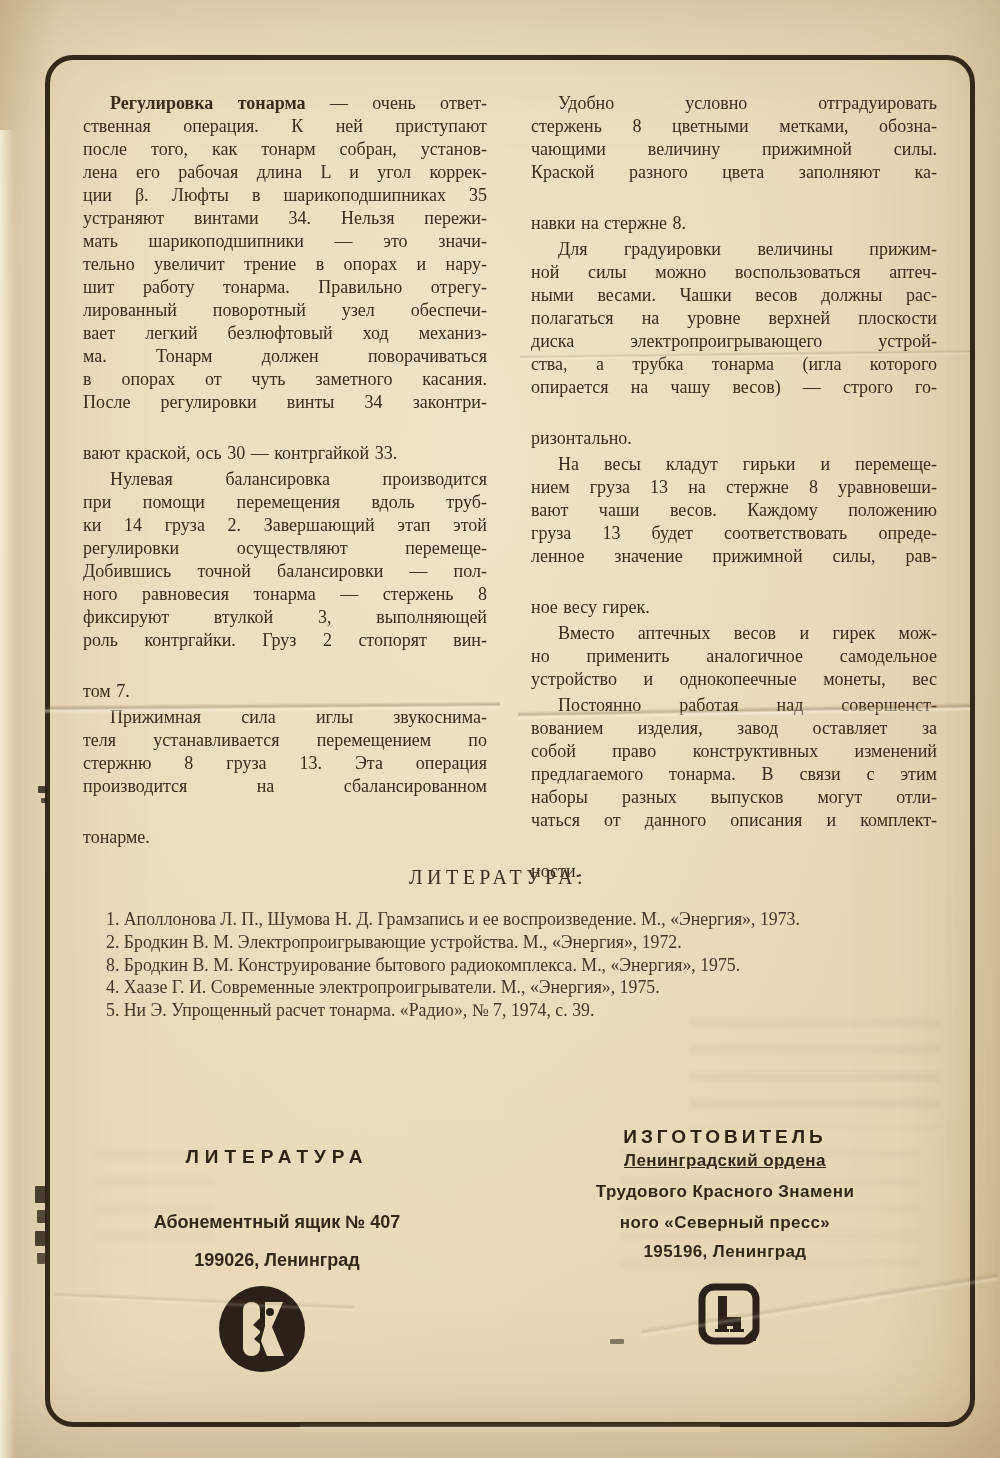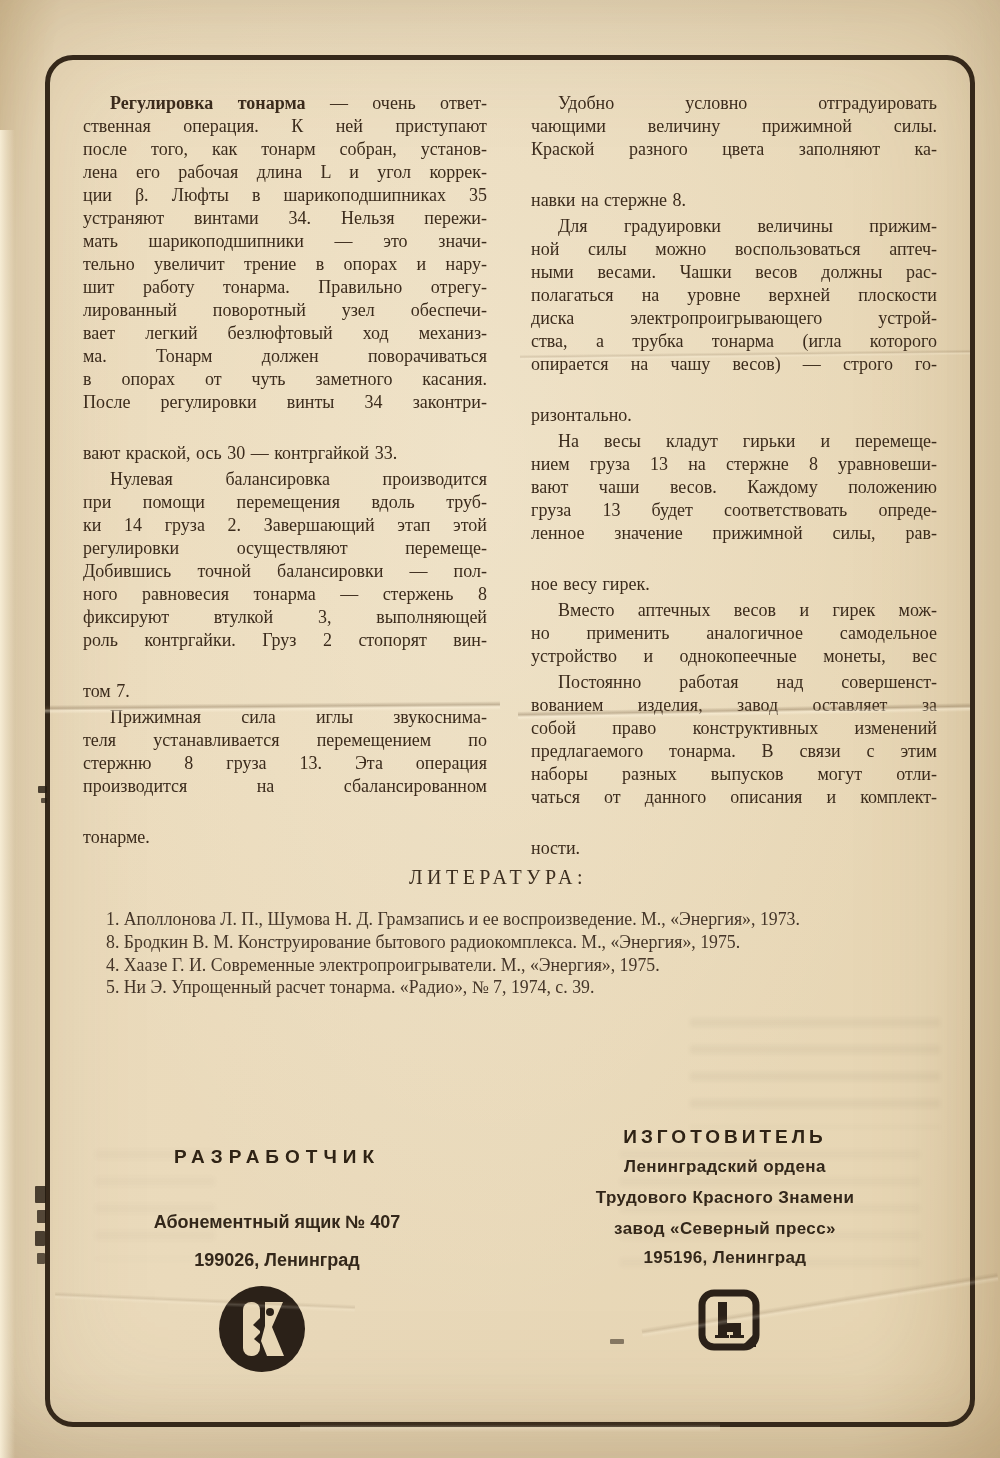--- a/index.html
+++ b/index.html
@@ -32,21 +32,21 @@
   .lit-item{font-size:17.8px;line-height:22.8px;white-space:nowrap;overflow:hidden;}
   
   .footer-block{position:absolute;text-align:center;font-family:"Liberation Sans", sans-serif;color:#30241600;}
   .dev{left:92px;top:1144px;width:370px;}
   .man{left:540px;top:1124px;width:370px;}
   .foot-heading{font-weight:700;font-size:19px;letter-spacing:6px;line-height:26px;color:#2f2315;}
   .dev-line{font-weight:700;font-size:18px;line-height:24px;color:#33271a;}
   .dev-line.l1{margin-top:40px;}
   .dev-line.l2{margin-top:14px;}
   .man-line{font-weight:700;font-size:17px;line-height:22px;letter-spacing:0.4px;color:#33271a;}
-  .man-line.l1{margin-top:6px;}
+  .man-line.l1{text-decoration:underline;}
   .man-line.l2{margin-top:9px;}
   .man-line.l3{margin-top:9px;}
   .man-line.l4{margin-top:7px;}
   .logo-wrap{margin-top:12px;}
   .dev .logo-wrap{transform:translateX(-15px);}
   .man .logo-wrap{margin-top:20px;transform:translateX(4px);}
   
   .crease{position:absolute;pointer-events:none;
     background:linear-gradient(to bottom, rgba(101,78,50,0) 0%, rgba(101,78,50,0.30) 38%, rgba(255,246,226,0.45) 65%, rgba(101,78,50,0) 100%);}
   .speck{position:absolute;background:#241a10;border-radius:1px;pointer-events:none;}
@@ -94,20 +94,21 @@
         <div class="line first">Прижимная сила иглы звукоснима-</div>
         <div class="line">теля устанавливается перемещением по</div>
         <div class="line">стержню 8 груза 13. Эта операция</div>
         <div class="line">производится на сбалансированном</div>
         <div class="line last">тонарме.</div>
       </div>
     </div>
   <div class="col" id="col-right">
       <div class="para">
         <div class="line first">Удобно условно отградуировать</div>
+        <div class="line">стержень 8 цветными метками, обозна-</div>
         <div class="line">чающими величину прижимной силы.</div>
         <div class="line">Краской разного цвета заполняют ка-</div>
         <div class="line last">навки на стержне 8.</div>
       </div>
       <div class="para">
         <div class="line first">Для градуировки величины прижим-</div>
         <div class="line">ной силы можно воспользоваться аптеч-</div>
         <div class="line">ными весами. Чашки весов должны рас-</div>
         <div class="line">полагаться на уровне верхней плоскости</div>
         <div class="line">диска электропроигрывающего устрой-</div>
@@ -135,46 +136,47 @@
         <div class="line">предлагаемого тонарма. В связи с этим</div>
         <div class="line">наборы разных выпусков могут отли-</div>
         <div class="line">чаться от данного описания и комплект-</div>
         <div class="line last">ности.</div>
       </div>
     </div>
 
   <div class="lit-title">ЛИТЕРАТУРА:</div>
   <div class="lit-list" id="lit-list">
       <div class="lit-item">1. Аполлонова Л. П., Шумова Н. Д.  Грамзапись и ее воспроизведение. М.,  «Энергия», 1973.</div>
+      <div class="lit-item">2. Бродкин В. М. Электропроигрывающие  устройства. М., «Энергия», 1972.</div>
       <div class="lit-item">8. Бродкин В. М. Конструирование  бытового радиокомплекса. М., «Энергия», 1975.</div>
       <div class="lit-item">4. Хаазе Г. И. Современные  электропроигрыватели. М., «Энергия», 1975.</div>
       <div class="lit-item">5. Ни Э. Упрощенный расчет тонарма.  «Радио», № 7, 1974, с. 39.</div>
     </div>
 
   <div class="footer-block dev">
-    <div class="foot-heading">РАЗРАБОТЧИК</div>
+    <div class="foot-heading">ЛИТЕРАТУРА</div>
     <div class="dev-line l1">Абонементный ящик № 407</div>
     <div class="dev-line l2">199026, Ленинград</div>
     <div class="logo-wrap">
       <svg width="88" height="90" viewBox="0 0 88 90" aria-hidden="true">
         <circle cx="44" cy="45" r="43" fill="#2b2118"></circle>
         <rect x="25" y="18" width="17" height="54" rx="8" fill="#e7d6b5"></rect>
         <polygon points="42,34 35,41 42,47" fill="#2b2118"></polygon>
         <polygon points="42,49 36,55 42,60" fill="#2b2118"></polygon>
         <polygon points="47,18 65,18 54,43 66,72 49,72 43,57 47,42" fill="#e7d6b5"></polygon>
         <circle cx="52" cy="28" r="4" fill="#2b2118"></circle>
       </svg>
     </div>
   </div>
 
   <div class="footer-block man">
     <div class="foot-heading" style="letter-spacing:4px;">ИЗГОТОВИТЕЛЬ</div>
     <div class="man-line l1">Ленинградский ордена</div>
     <div class="man-line l2">Трудового Красного Знамени</div>
-    <div class="man-line l3">завод «Северный пресс»</div>
+    <div class="man-line l3">ного «Северный пресс»</div>
     <div class="man-line l4">195196, Ленинград</div>
     <div class="logo-wrap">
       <svg width="64" height="64" viewBox="0 0 64 64" aria-hidden="true">
         <rect x="5" y="4" width="54" height="54" rx="12" fill="none" stroke="#2b2118" stroke-width="7"></rect>
         <polygon points="44,58 59,43 59,58" fill="#2b2118"></polygon>
         <rect x="21" y="13" width="9" height="34" fill="#2b2118"></rect>
         <rect x="21" y="34" width="23" height="9" fill="#2b2118"></rect>
         <rect x="36" y="34" width="8" height="14" fill="#2b2118"></rect>
         <rect x="30" y="43" width="5" height="6" fill="#e7d6b5"></rect>
         <rect x="18" y="46" width="14" height="3" fill="#2b2118"></rect>

